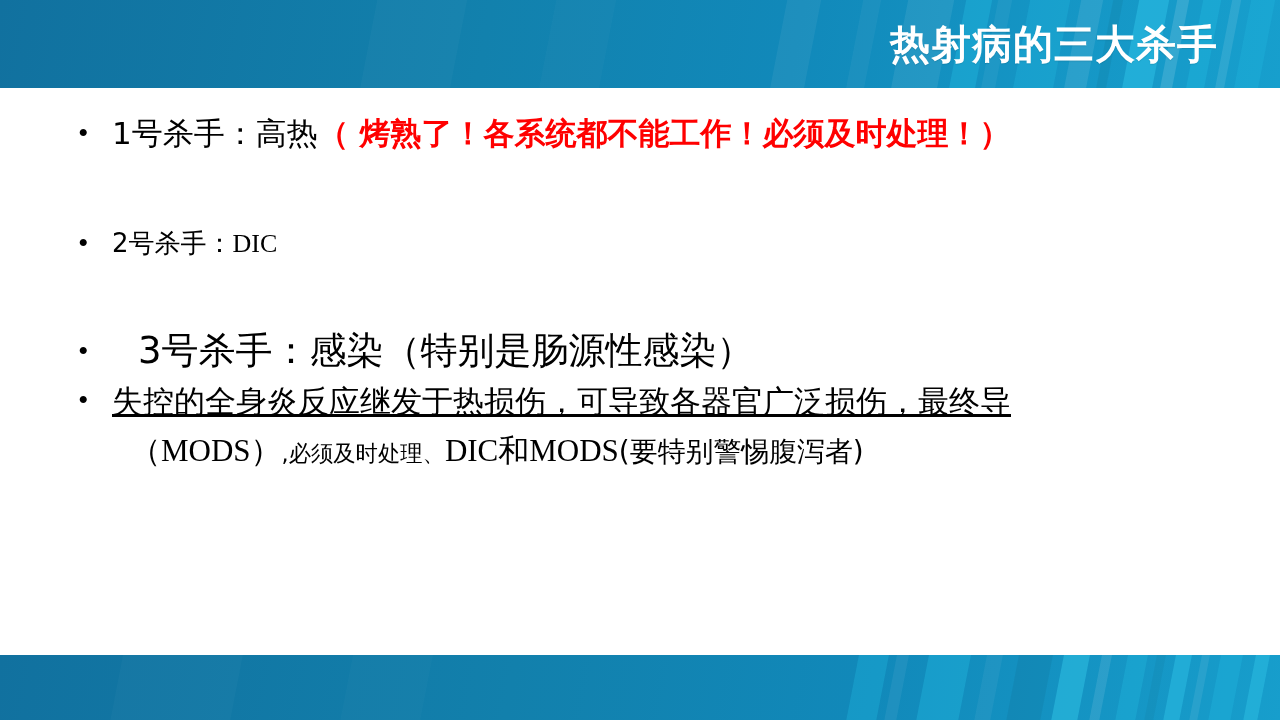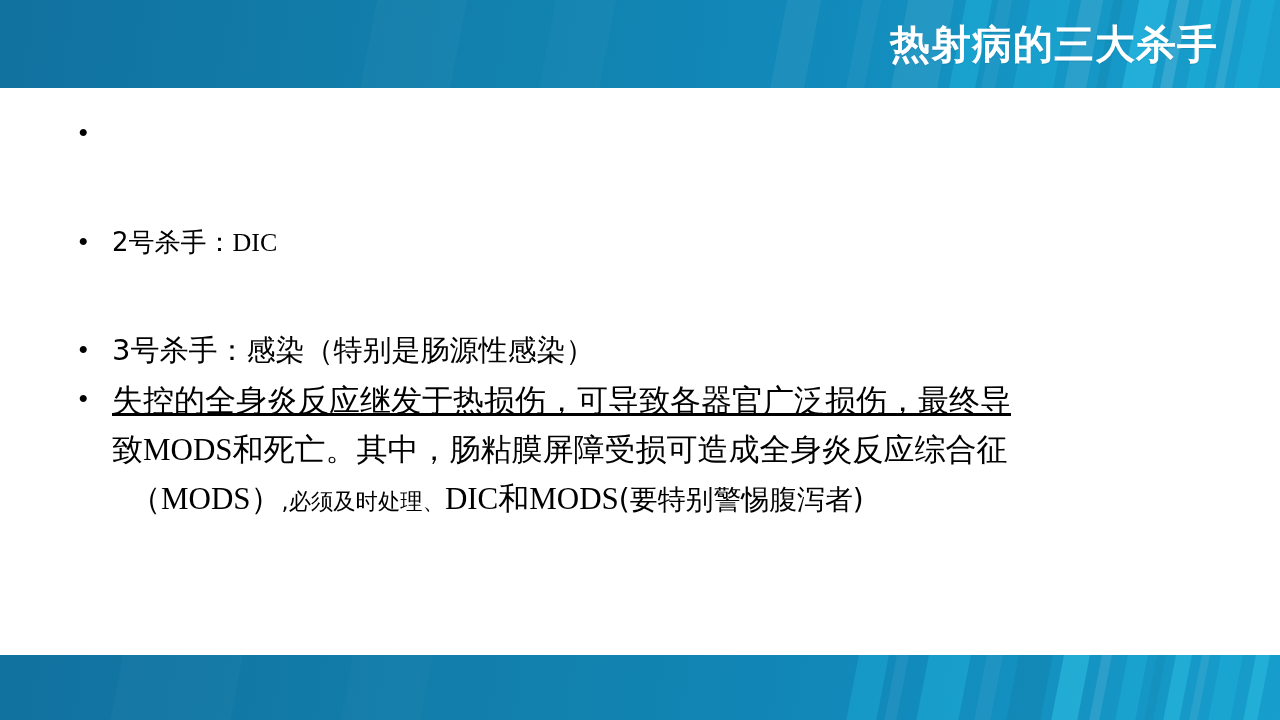--- a/index.html
+++ b/index.html
@@ -119,21 +119,21 @@
   .row-1 { margin-bottom: 0; }
   .row-1 .bullet-mark { line-height: 46px; }
   .row-1 .txt { font-size: 31px; line-height: 46px; }
 
   .row-2 { margin-top: 63px; }
   .row-2 .bullet-mark { line-height: 46px; }
   .row-2 .txt { font-size: 26px; line-height: 46px; }
 
   .row-3 { margin-top: 62px; }
   .row-3 .bullet-mark { line-height: 44px; }
-  .row-3 .txt { font-size: 29px; line-height: 44px; }
+  .row-3 .txt { font-size: 37px; line-height: 44px; margin-left: 26px; }
 
   .row-4 { margin-top: 4px; }
   .row-4 .bullet-mark { line-height: 46px; }
   .row-4 .txt { font-size: 31px; line-height: 48px; }
   .row-4 .indent-1 { padding-left: 0; text-decoration: underline; }
   .row-4 .indent-2 { padding-left: 0; }
   .row-4 .indent-3 { padding-left: 18px; }
 </style>
 </head>
 <body>
@@ -158,20 +158,25 @@
       <div class="ray" style="left:30%;  width:90px;  background:rgba(255,255,255,0.028);"></div>
       <div class="ray" style="left:44%;  width:60px;  background:rgba(255,255,255,0.022);"></div>
     </div>
     <div class="header-title">热射病的三大杀手</div>
   </div>
 
   <div class="content">
 
     <div class="bullet-row row-1">
       <div class="bullet-mark">•</div>
+      <div class="bullet-body">
+        <div class="line txt">
+          <span class="cn">1号杀手：高热</span><span class="cn red">（ 烤熟了！各系统都不能工作！必须及时处理！）</span>
+        </div>
+      </div>
     </div>
 
     <div class="bullet-row row-2">
       <div class="bullet-mark">•</div>
       <div class="bullet-body">
         <div class="line txt">
           <span class="cn">2号杀手：</span><span class="serif">DIC</span>
         </div>
       </div>
     </div>
@@ -186,23 +191,20 @@
     </div>
 
     <div class="bullet-row row-4">
       <div class="bullet-mark">•</div>
       <div class="bullet-body">
 
         <div class="line txt indent-1">
           <span class="cn">失控的全身炎反应继发于热损伤，可导致各器官广泛损伤，最终导</span>
         </div>
 
-        <div class="line txt indent-2">
-          <span class="cn">致</span><span class="serif">MODS</span><span class="cn">和死亡。其中，肠粘膜屏障受损可造成全身炎反应综合征</span>
-        </div>
 
         <div class="line txt indent-3">
           <span class="cn">（</span><span class="serif">MODS</span><span class="cn">）</span><span class="cn" style="font-size:0.72em;">,必须及时处理、</span><span class="serif">DIC</span><span class="cn">和</span><span class="serif">MODS</span><span class="cn" style="font-size:0.90em;">(要特别警惕腹泻者)</span>
         </div>
 
       </div>
     </div>
 
   </div>
 

